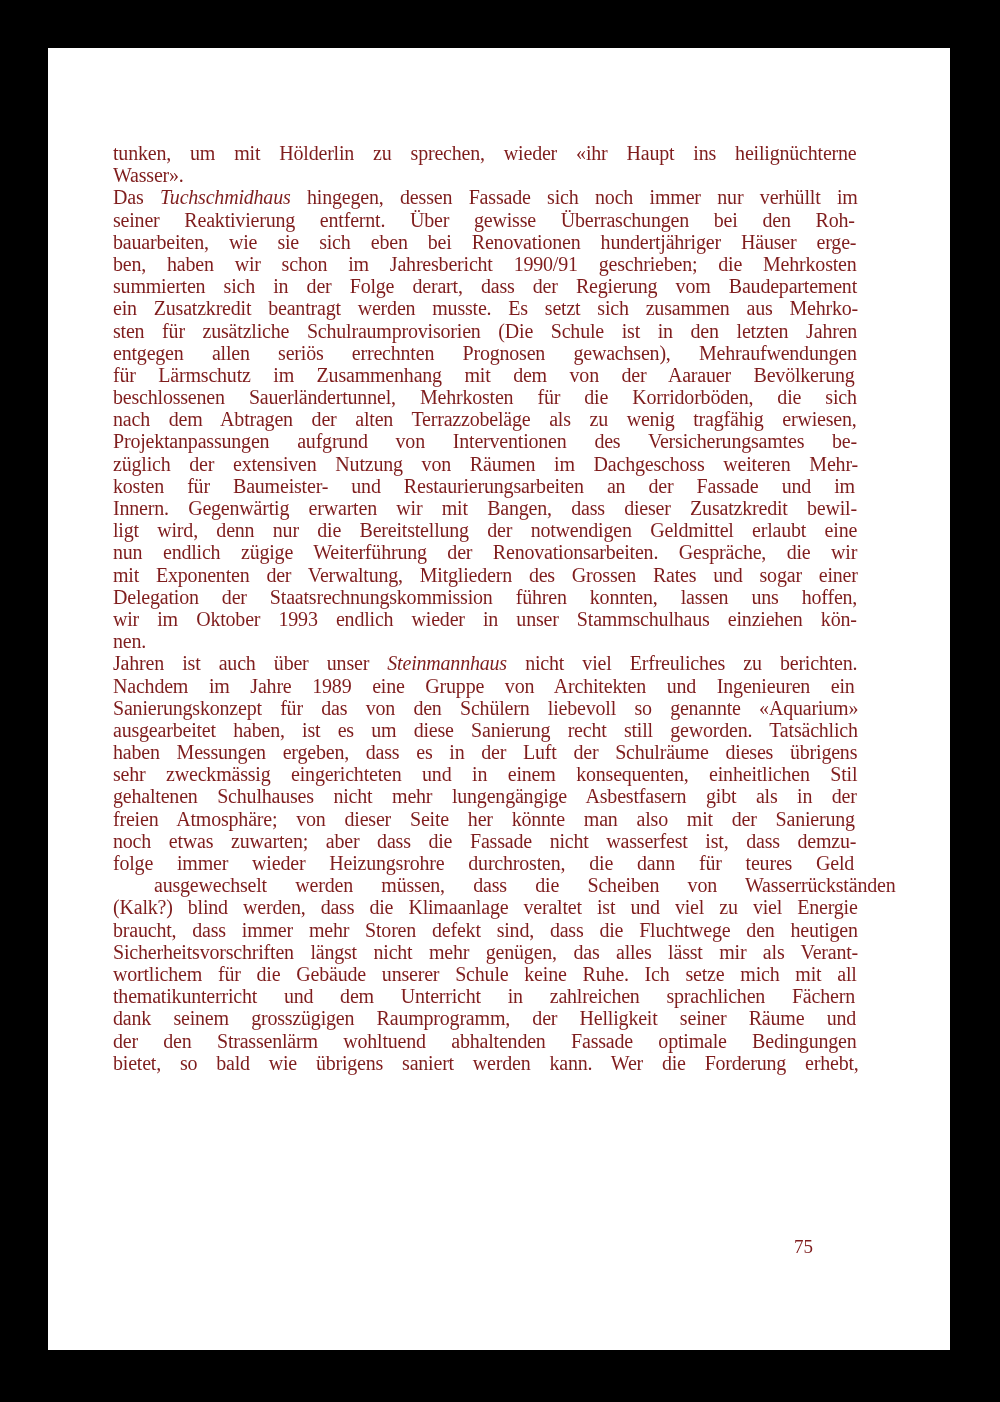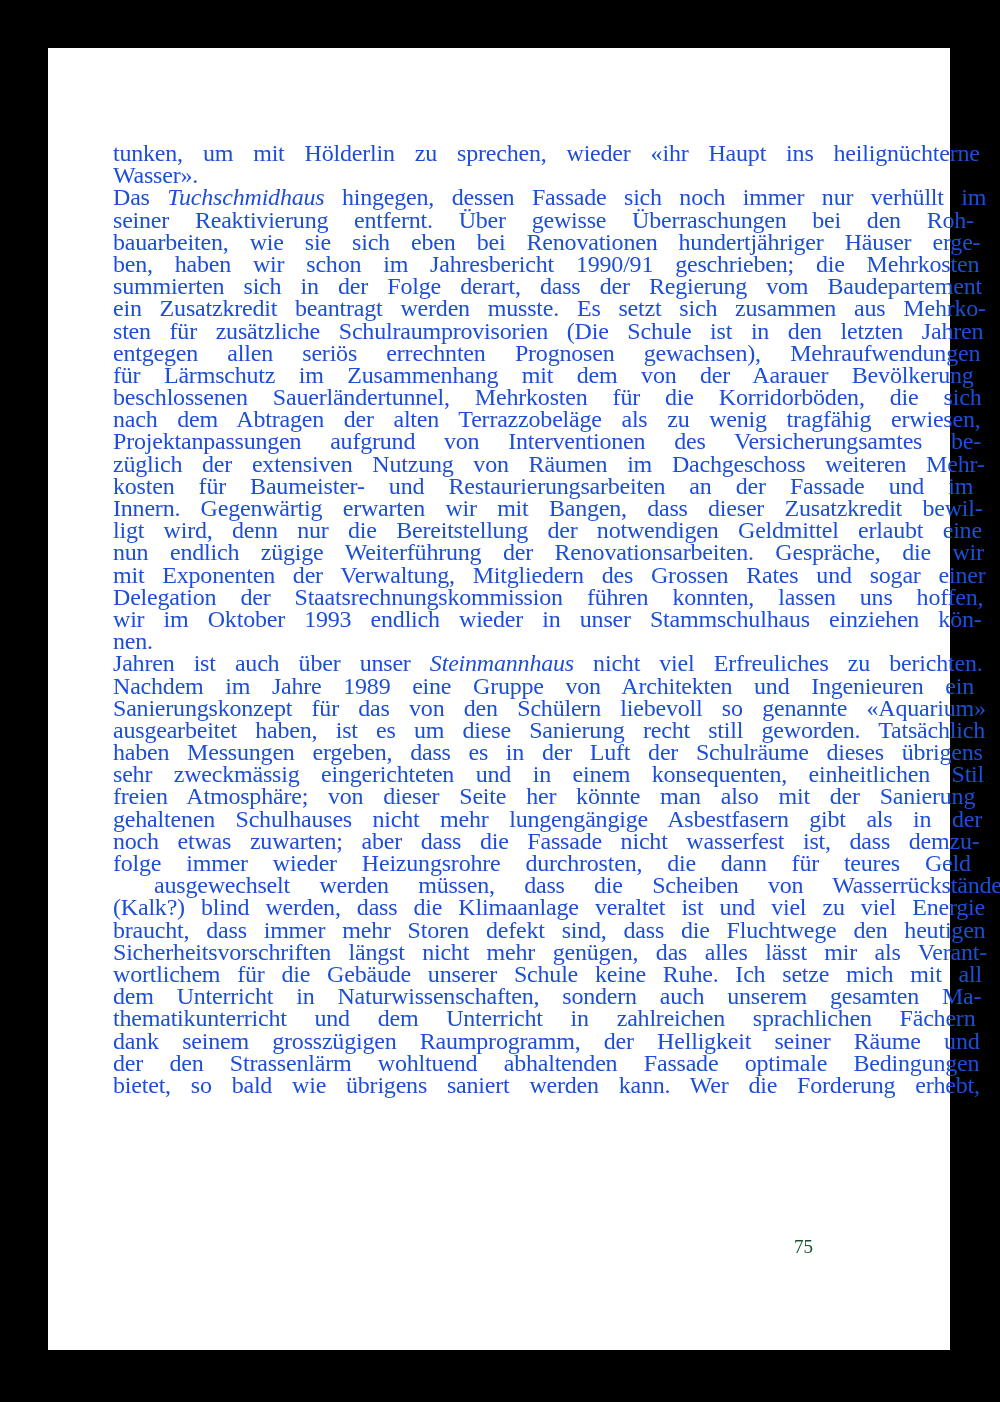--- a/index.html
+++ b/index.html
@@ -13,40 +13,40 @@
     position: absolute;
     left: 48px; top: 48px;
     width: 902px; height: 1302px;
     background: #fff;
   }
   .text-block {
     position: absolute;
     left: 65px; top: 94px;
     width: 700px;
     font-family: "Liberation Serif", "DejaVu Serif", serif;
-    font-size: 24px;
+    font-size: 20px;
     line-height: 22.2px;
-    color: #1d4ed8;
+    color: #7f1d1d;
     letter-spacing: -0.2px;
   }
   .line {
     display: block;
     white-space: nowrap;
     height: 22.2px;
     text-align: justify;
     text-align-last: justify;
   }
   .line.last { text-align-last: left; }
   .line i { font-style: italic; }
   .page-number {
     position: absolute;
     right: 137px; top: 1188px;
     font-family: "Liberation Serif", "DejaVu Serif", serif;
     font-size: 19px;
-    color: #14532d;
+    color: #7f1d1d;
   }
 </style>
 </head>
 <body>
 
 <div class="page">
   <div class="text-block" id="text-block">
       <span class="line" style="display: block; width: auto; word-spacing: 14.2px;">tunken, um mit Hölderlin zu sprechen, wieder «ihr Haupt ins heilignüchterne</span>
       <span class="line last">Wasser».</span>
       <span class="line" style="display: block; width: auto; word-spacing: 11.7px;"><span>Das </span><i>Tuchschmidhaus</i><span> hingegen, dessen Fassade sich noch immer nur verhüllt im</span></span>
@@ -69,29 +69,28 @@
       <span class="line" style="display: block; width: auto; word-spacing: 12.1px;">mit Exponenten der Verwaltung, Mitgliedern des Grossen Rates und sogar einer</span>
       <span class="line" style="display: block; width: auto; word-spacing: 18.2857px;">Delegation der Staatsrechnungskommission führen konnten, lassen uns hoffen,</span>
       <span class="line" style="display: block; width: auto; word-spacing: 13.4px;">wir im Oktober 1993 endlich wieder in unser Stammschulhaus einziehen kön-</span>
       <span class="line last">nen.</span>
       <span class="line" style="display: block; width: auto; word-spacing: 13.4px;"><span>Jahren ist auch über unser </span><i>Steinmannhaus</i><span> nicht viel Erfreuliches zu berichten.</span></span>
       <span class="line" style="display: block; width: auto; word-spacing: 15.9px;">Nachdem im Jahre 1989 eine Gruppe von Architekten und Ingenieuren ein</span>
       <span class="line" style="display: block; width: auto; word-spacing: 13.5556px;">Sanierungskonzept für das von den Schülern liebevoll so genannte «Aquarium»</span>
       <span class="line" style="display: block; width: auto; word-spacing: 12.5px;">ausgearbeitet haben, ist es um diese Sanierung recht still geworden. Tatsächlich</span>
       <span class="line" style="display: block; width: auto; word-spacing: 12px;">haben Messungen ergeben, dass es in der Luft der Schulräume dieses übrigens</span>
       <span class="line" style="display: block; width: auto; word-spacing: 15.75px;">sehr zweckmässig eingerichteten und in einem konsequenten, einheitlichen Stil</span>
+      <span class="line" style="display: block; width: auto; word-spacing: 14.7778px;">gehaltenen Schulhauses nicht mehr lungengängige Asbestfasern gibt als in der</span>
       <span class="line" style="display: block; width: auto; word-spacing: 14.0909px;">freien Atmosphäre; von dieser Seite her könnte man also mit der Sanierung</span>
-      <span class="line" style="display: block; width: auto; word-spacing: 14.7778px;">gehaltenen Schulhauses nicht mehr lungengängige Asbestfasern gibt als in der</span>
       <span class="line" style="display: block; width: auto; word-spacing: 12.9091px;">noch etwas zuwarten; aber dass die Fassade nicht wasserfest ist, dass demzu-</span>
       <span class="line" style="display: block; width: auto; word-spacing: 19.1111px;">folge immer wieder Heizungsrohre durchrosten, die dann für teures Geld</span>
       <span class="line" style="display: block; width: auto; word-spacing: 23.5714px; margin-left: 41px;">ausgewechselt werden müssen, dass die Scheiben von Wasserrückständen</span>
       <span class="line" style="display: block; width: auto; word-spacing: 10.3333px;">(Kalk?) blind werden, dass die Klimaanlage veraltet ist und viel zu viel Energie</span>
       <span class="line" style="display: block; width: auto; word-spacing: 11.0909px;">braucht, dass immer mehr Storen defekt sind, dass die Fluchtwege den heutigen</span>
       <span class="line" style="display: block; width: auto; word-spacing: 11.7px;">Sicherheitsvorschriften längst nicht mehr genügen, das alles lässt mir als Verant-</span>
       <span class="line" style="display: block; width: auto; word-spacing: 11.0833px;">wortlichem für die Gebäude unserer Schule keine Ruhe. Ich setze mich mit all</span>
-      <span class="line" style="display: block; width: auto; word-spacing: 17.125px;">dem Unterricht in Naturwissenschaften, sondern auch unserem gesamten Ma-</span>
       <span class="line" style="display: block; width: auto; word-spacing: 22px;">thematikunterricht und dem Unterricht in zahlreichen sprachlichen Fächern</span>
       <span class="line" style="display: block; width: auto; word-spacing: 17.5px;">dank seinem grosszügigen Raumprogramm, der Helligkeit seiner Räume und</span>
       <span class="line" style="display: block; width: auto; word-spacing: 20.5714px;">der den Strassenlärm wohltuend abhaltenden Fassade optimale Bedingungen</span>
       <span class="line" style="display: block; width: auto; word-spacing: 14.0909px;">bietet, so bald wie übrigens saniert werden kann. Wer die Forderung erhebt,</span>
     </div>
   <div class="page-number">75</div>
 </div>
 
 </body></html>

